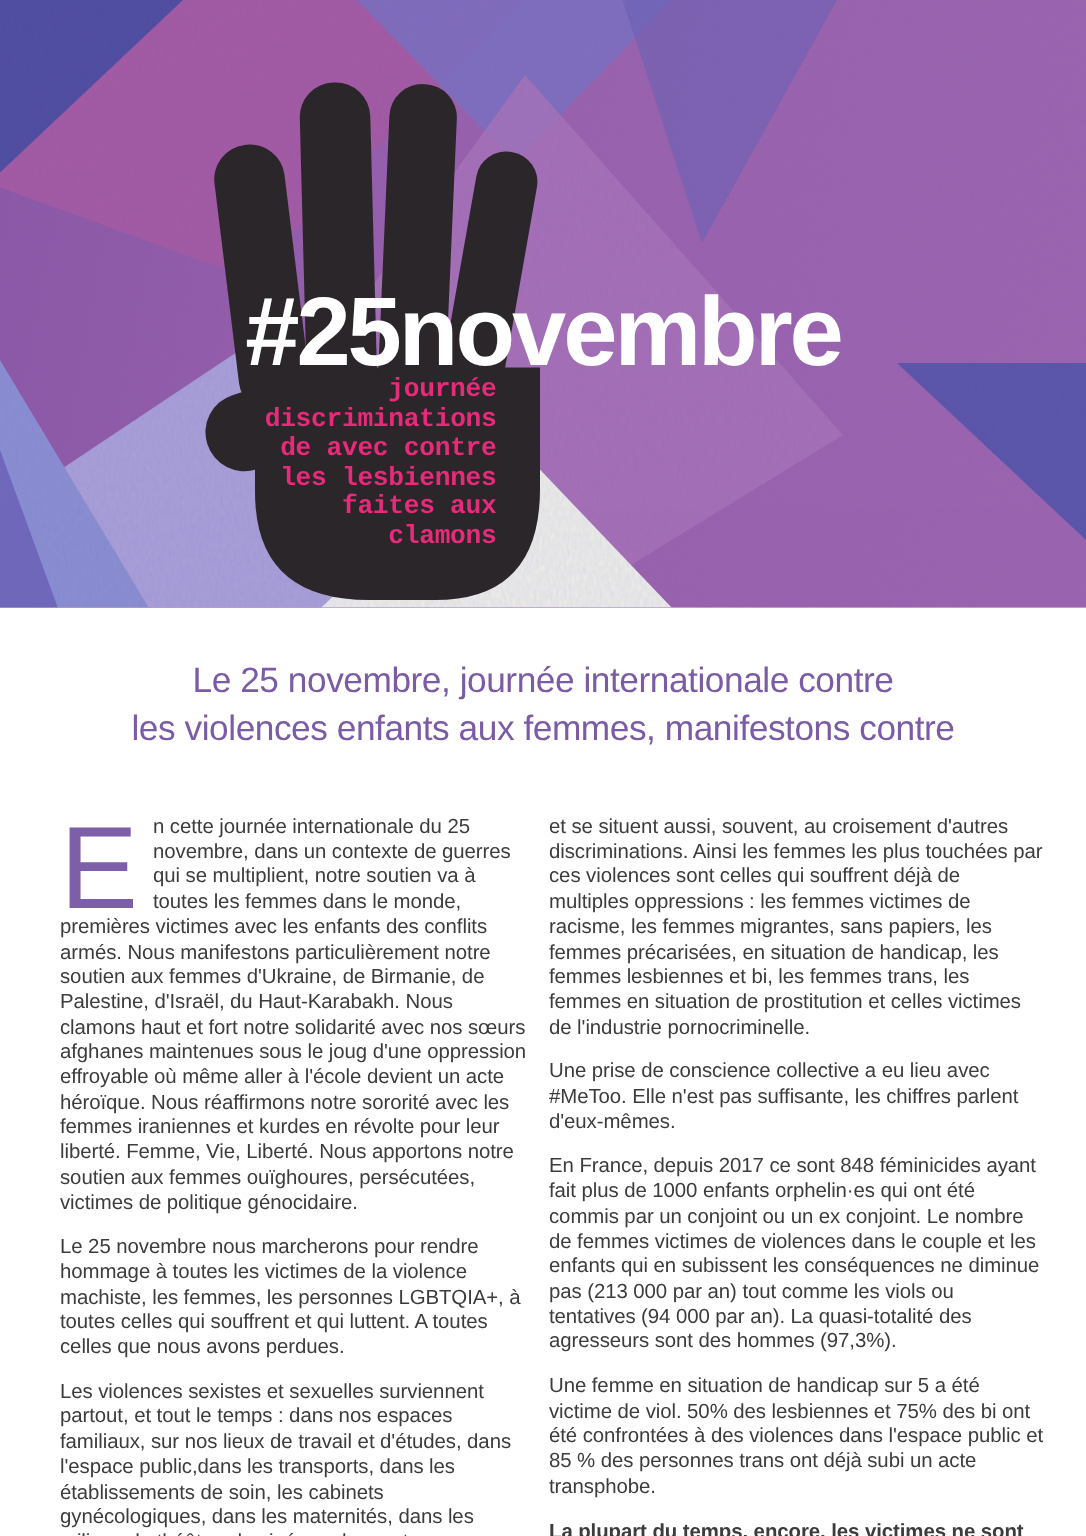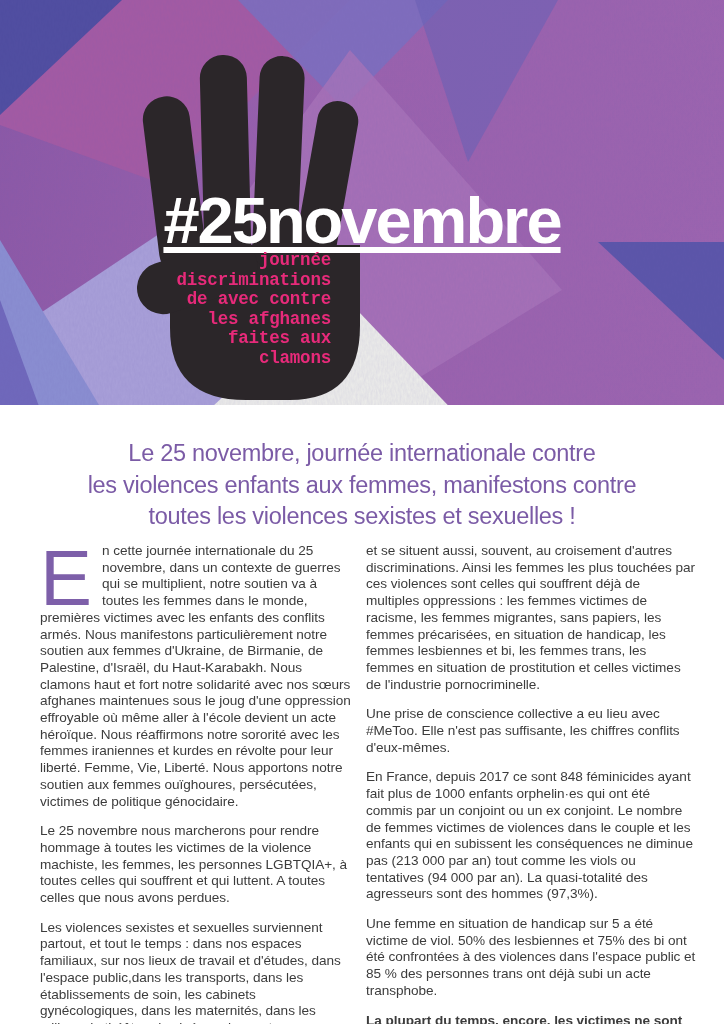--- a/index.html
+++ b/index.html
@@ -17,21 +17,21 @@
   .bg-mauve-center{background:#a873b8;opacity:.8;clip-path:polygon(350px 50px,562px 290px,350px 420px,205px 250px);}
   .bg-lavender{background:#a89fd8;clip-path:polygon(165px 230px,470px 420px,-120px 420px);}
   .bg-lightblue-bl{background:#8a8ed1;clip-path:polygon(0 240px,108px 420px,0 420px);}
   .bg-blue-bl2{background:#6f68bb;clip-path:polygon(0 300px,44px 420px,0 420px);}
   .bg-white-wedge{background:#ebebe9;clip-path:polygon(338px 290px,462px 420px,198px 420px);}
   .bg-indigo-right{background:#5b55a9;clip-path:polygon(598px 242px,724px 242px,724px 360px);}
   .texture{position:absolute;inset:0;width:100%;height:100%;opacity:.14;pointer-events:none;}
   .hand-svg{position:absolute;left:0;top:0;width:724px;height:420px;}
 
   .hashtag{position:absolute;left:0;right:0;top:183px;text-align:center;
-    color:#ffffff;font-size:65px;font-weight:bold;letter-spacing:-2px;white-space:nowrap;text-decoration:underline;}
+    color:#ffffff;font-size:65px;font-weight:bold;letter-spacing:-2px;white-space:nowrap;}
   .tagline{position:absolute;right:393px;top:251px;text-align:right;
     color:#e72a7a;font-size:17.5px;font-weight:bold;line-height:19.5px;letter-spacing:-0.2px;}
   .tagline span{display:block;font-family:Liberation Mono, monospace;}
 
   
   .heading{position:absolute;left:0;right:0;top:438px;text-align:center;
     color:#7b5ba6;font-size:23.5px;font-weight:normal;line-height:31.5px;letter-spacing:-0.3px;}
 
   
   .col{position:absolute;top:543px;color:#3c3c3c;font-size:13.6px;line-height:16.7px;letter-spacing:-0.05px;}
@@ -77,39 +77,38 @@
         <rect x="136" y="256" width="124" height="52" rx="26" transform="rotate(-18 182 282)"></rect>
       </g>
     </svg>
 
     <div class="hashtag">#25novembre</div>
 
     <div class="tagline">
       <span>journée</span>
       <span>discriminations</span>
       <span>de avec contre</span>
-      <span>les afghanes</span>
+      <span>les lesbiennes</span>
       <span>faites aux</span>
       <span>clamons</span>
     </div>
   </div>
 
   <div class="heading">
     <div>Le 25 novembre, journée internationale contre</div>
     <div>les violences enfants aux femmes, manifestons contre</div>
-    <div>toutes les violences sexistes et sexuelles !</div>
   </div>
 
   <div class="col col-left">
     <p><span class="dropcap">E</span><span>n cette journée internationale du 25 novembre, dans un contexte de guerres qui se multiplient, notre soutien va à toutes les femmes dans le monde, premières victimes avec les enfants des conflits armés. Nous manifestons particulièrement notre soutien aux femmes d'Ukraine, de Birmanie, de Palestine, d'Israël, du Haut-Karabakh. Nous clamons haut et fort notre solidarité avec nos sœurs afghanes maintenues sous le joug d'une oppression effroyable où même aller à l'école devient un acte héroïque. Nous réaffirmons notre sororité avec les femmes iraniennes et kurdes en révolte pour leur liberté. Femme, Vie, Liberté. Nous apportons notre soutien aux femmes ouïghoures, persécutées, victimes de politique génocidaire.</span></p>
     <p>Le 25 novembre nous marcherons pour rendre hommage à toutes les victimes de la violence machiste, les femmes, les personnes LGBTQIA+, à toutes celles qui souffrent et qui luttent. A toutes celles que nous avons perdues.</p>
     <p>Les violences sexistes et sexuelles surviennent partout, et tout le temps : dans nos espaces familiaux, sur nos lieux de travail et d'études, dans l'espace public,dans les transports, dans les établissements de soin, les cabinets gynécologiques, dans les maternités, dans les milieux du théâtre, du cinéma, du sport, en politique... Dans tous les milieux sociaux. Elles touchent les femmes comme les filles. Elles trouvent racine dans le patriarcat</p>
   </div>
 
   <div class="col col-right">
     <p>et se situent aussi, souvent, au croisement d'autres discriminations. Ainsi les femmes les plus touchées par ces violences sont celles qui souffrent déjà de multiples oppressions : les femmes victimes de racisme, les femmes migrantes, sans papiers, les femmes précarisées, en situation de handicap, les femmes lesbiennes et bi, les femmes trans, les femmes en situation de prostitution et celles victimes de l'industrie pornocriminelle.</p>
-    <p>Une prise de conscience collective a eu lieu avec #MeToo. Elle n'est pas suffisante, les chiffres conflits d'eux-mêmes.</p>
+    <p>Une prise de conscience collective a eu lieu avec #MeToo. Elle n'est pas suffisante, les chiffres parlent d'eux-mêmes.</p>
     <p>En France, depuis 2017 ce sont 848 féminicides ayant fait plus de 1000 enfants orphelin·es qui ont été commis par un conjoint ou un ex conjoint. Le nombre de femmes victimes de violences dans le couple et les enfants qui en subissent les conséquences ne diminue pas (213 000 par an) tout comme les viols ou tentatives (94 000 par an). La quasi-totalité des agresseurs sont des hommes (97,3%).</p>
     <p>Une femme en situation de handicap sur 5 a été victime de viol. 50% des lesbiennes et 75% des bi ont été confrontées à des violences dans l'espace public et 85 % des personnes trans ont déjà subi un acte transphobe.</p>
     <p class="bold-par">La plupart du temps, encore, les victimes ne sont pas crues, les plaintes classées sans suite, l'impunité</p>
   </div>
 
 </div>
 
 </body></html>

